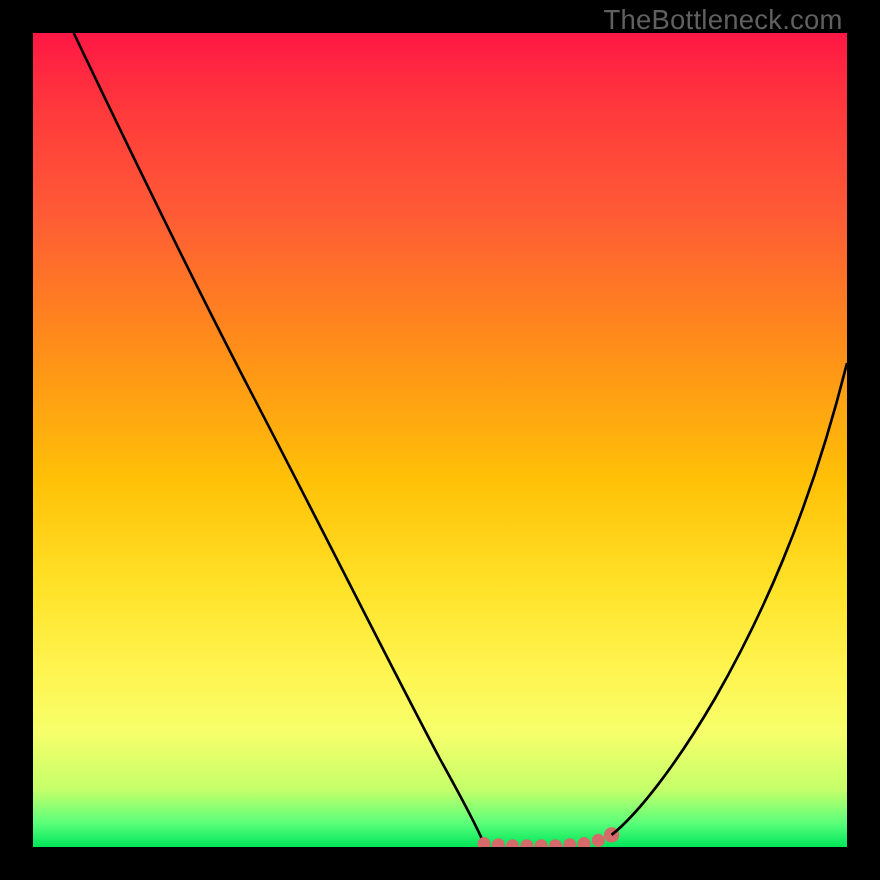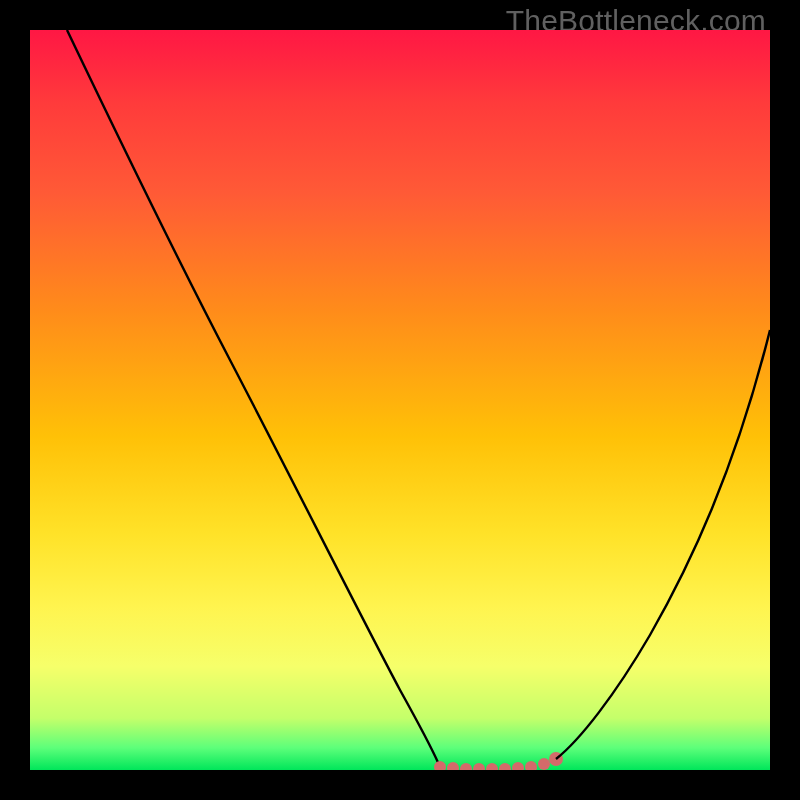--- a/index.html
+++ b/index.html
@@ -43,21 +43,21 @@
     top: 0;
     left: 0;
     width: 740px;
     height: 740px;
   }
   .watermark {
     position: absolute;
     top: 4px;
     right: 34px;
     font-family: Arial, Helvetica, sans-serif;
-    font-size: 30px;
+    font-size: 25px;
     color: #606060;
     letter-spacing: 0.2px;
     user-select: none;
   }
 </style>
 </head>
 <body>
 
 <div class="frame">
 

